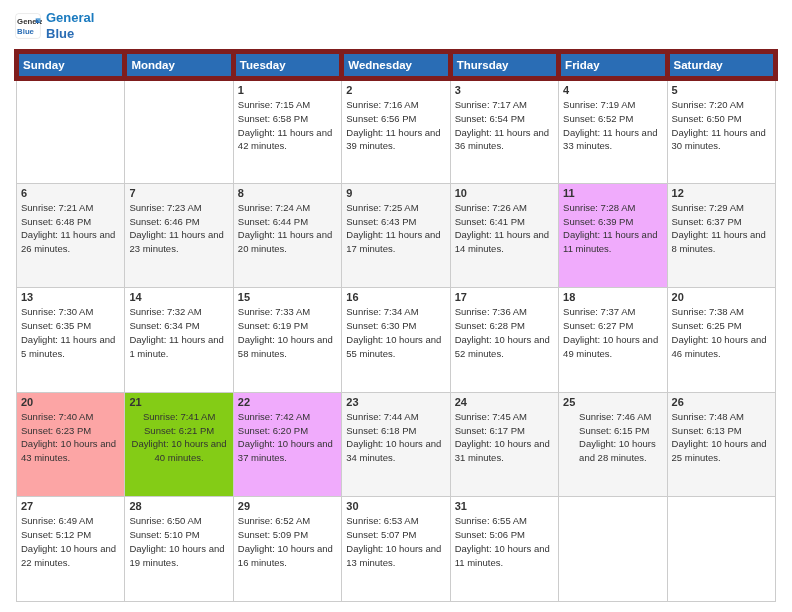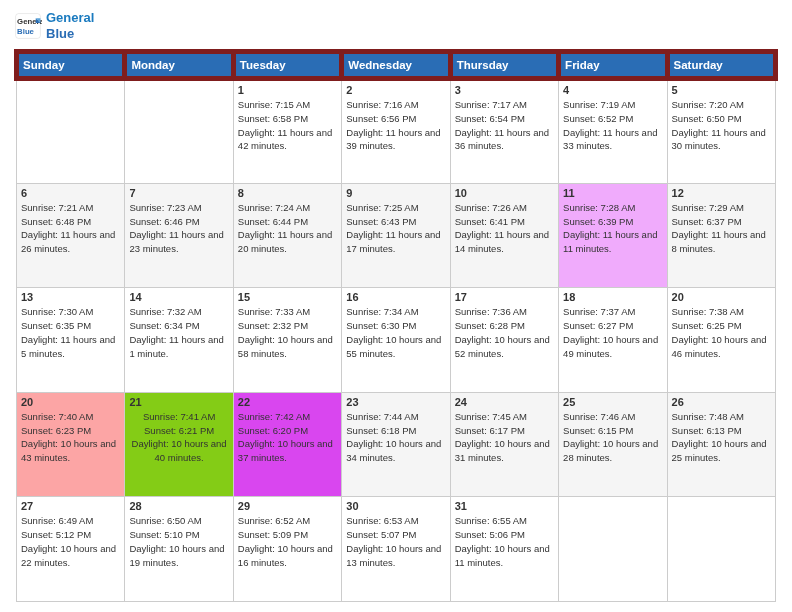--- a/index.html
+++ b/index.html
@@ -217,21 +217,21 @@
           </td>
           <td>
             <span class="day-num">14</span>
             <div class="cell-info" style="white-space: pre-line;">Sunrise: 7:32 AM
 Sunset: 6:34 PM
 Daylight: 11 hours and 1 minute.</div>
           </td>
           <td>
             <span class="day-num">15</span>
             <div class="cell-info" style="white-space: pre-line;">Sunrise: 7:33 AM
-Sunset: 2:32 PM
+Sunset: 6:19 PM
 Daylight: 10 hours and 58 minutes.</div>
           </td>
           <td>
             <span class="day-num">16</span>
             <div class="cell-info" style="white-space: pre-line;">Sunrise: 7:34 AM
 Sunset: 6:30 PM
 Daylight: 10 hours and 55 minutes.</div>
           </td>
           <td>
             <span class="day-num">17</span>
@@ -258,41 +258,41 @@
             <div class="cell-info" style="white-space: pre-line;">Sunrise: 7:40 AM
 Sunset: 6:23 PM
 Daylight: 10 hours and 43 minutes.</div>
           </td>
           <td style="background: #84cc16;">
             <span class="day-num">21</span>
             <div class="cell-info" style="white-space: pre-line; text-align: center;">Sunrise: 7:41 AM
 Sunset: 6:21 PM
 Daylight: 10 hours and 40 minutes.</div>
           </td>
-          <td style="background: #d946ef; margin-left: 12px;">
+          <td style="background: #f0abfc; margin-left: 12px;">
             <span class="day-num">22</span>
             <div class="cell-info" style="white-space: pre-line;">Sunrise: 7:42 AM
 Sunset: 6:20 PM
 Daylight: 10 hours and 37 minutes.</div>
           </td>
           <td style="background: rgb(245, 245, 245);">
             <span class="day-num">23</span>
             <div class="cell-info" style="white-space: pre-line;">Sunrise: 7:44 AM
 Sunset: 6:18 PM
 Daylight: 10 hours and 34 minutes.</div>
           </td>
           <td style="background: rgb(245, 245, 245);">
             <span class="day-num">24</span>
             <div class="cell-info" style="white-space: pre-line;">Sunrise: 7:45 AM
 Sunset: 6:17 PM
 Daylight: 10 hours and 31 minutes.</div>
           </td>
           <td style="background: rgb(245, 245, 245);">
             <span class="day-num">25</span>
-            <div class="cell-info" style="white-space: pre-line;">Sunrise: 7:46 AM
+            <div class="cell-info" style="white-space: pre-line; margin-left: 16px;">Sunrise: 7:46 AM
 Sunset: 6:15 PM
 Daylight: 10 hours and 28 minutes.</div>
           </td>
           <td style="background: rgb(245, 245, 245);">
             <span class="day-num">26</span>
             <div class="cell-info" style="white-space: pre-line;">Sunrise: 7:48 AM
 Sunset: 6:13 PM
 Daylight: 10 hours and 25 minutes.</div>
           </td>
         </tr>

